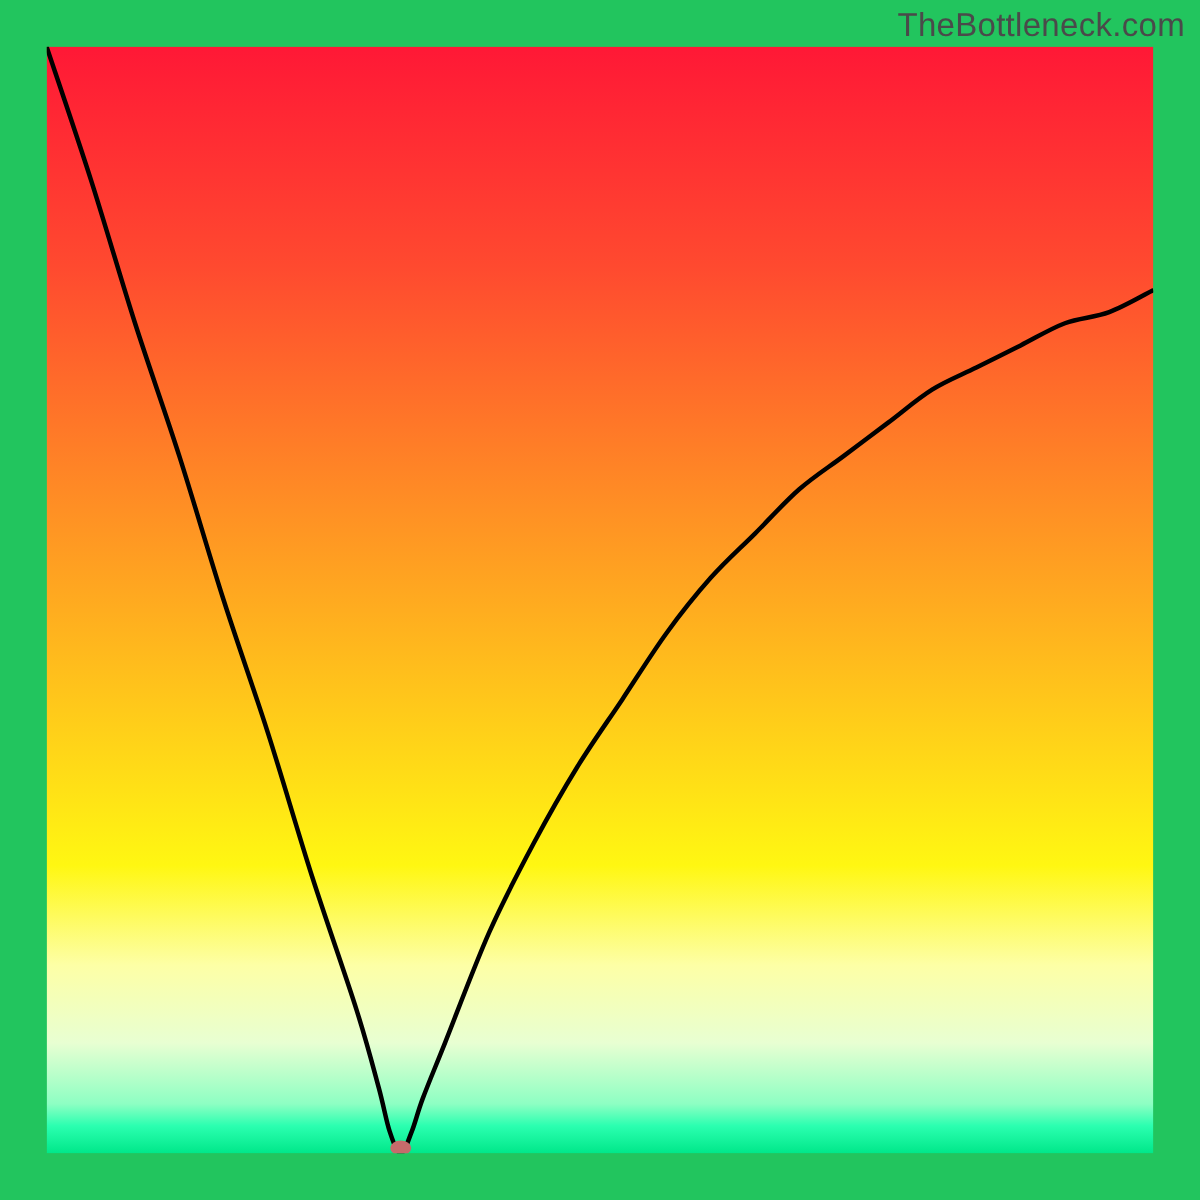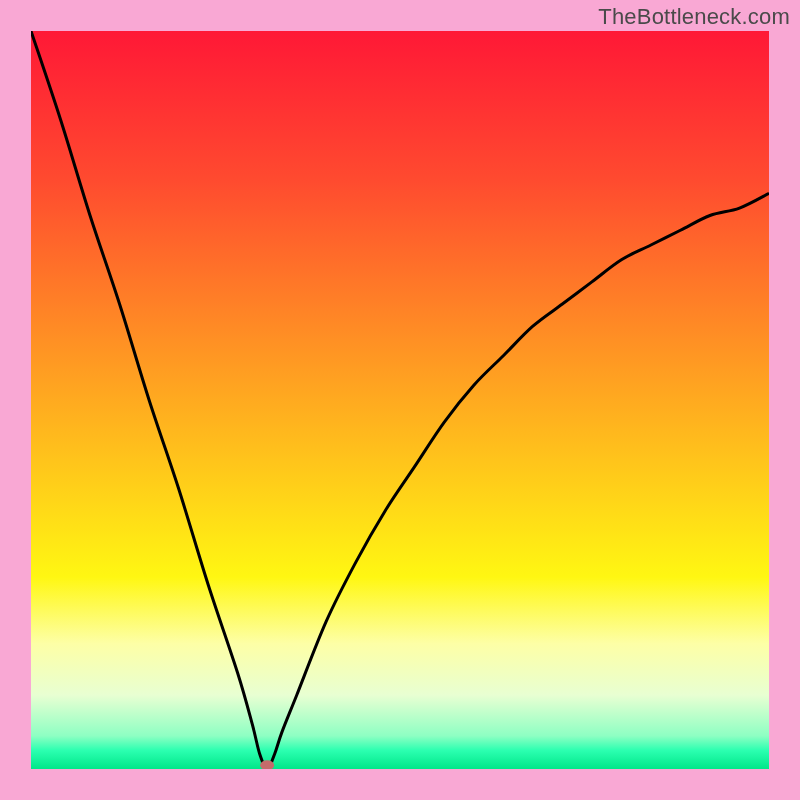--- a/index.html
+++ b/index.html
@@ -8,21 +8,21 @@
     width: 800px;
     height: 800px;
     overflow: hidden;
     background: #000;
     font-family: Arial, Helvetica, sans-serif;
   }
   .frame {
     position: relative;
     width: 800px;
     height: 800px;
-    background: #f9a8d4;
+    background: #22c55e;
   }
   .watermark {
     position: absolute;
     top: 4px;
     right: 10px;
     color: #4a4a4a;
     font-size: 22px;
     font-weight: 500;
     letter-spacing: 0.2px;
     z-index: 50;

